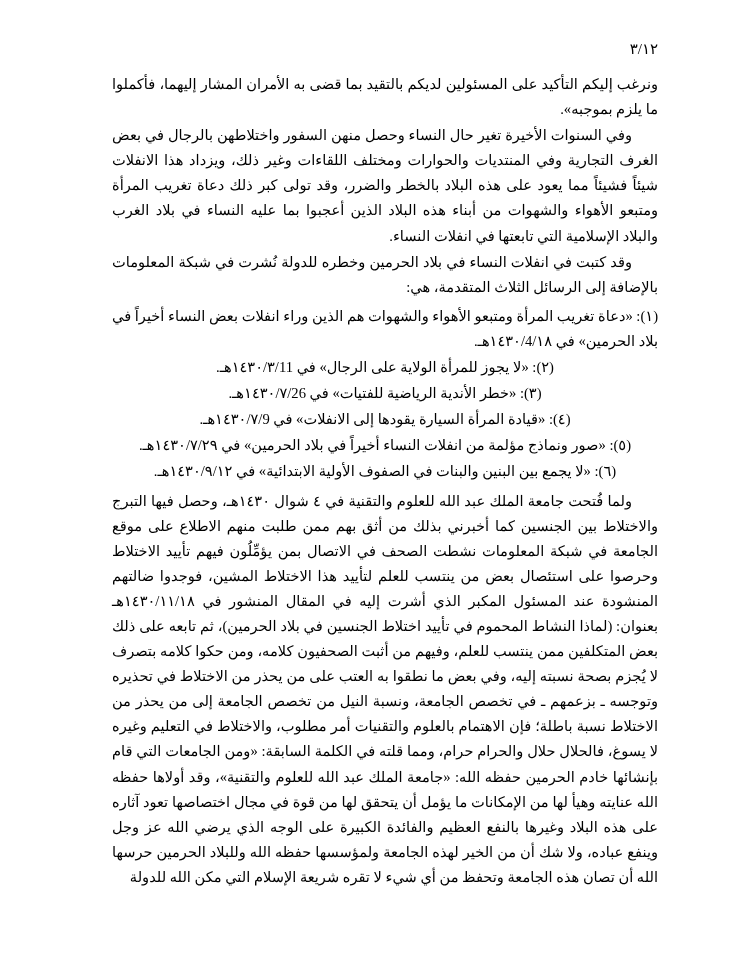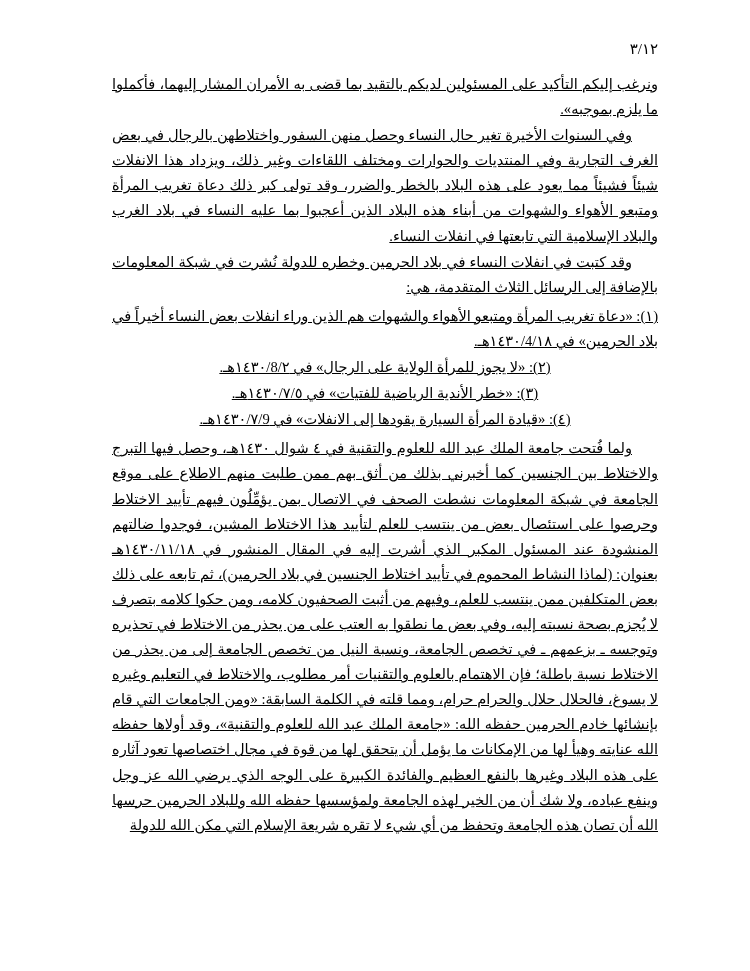--- a/index.html
+++ b/index.html
@@ -29,21 +29,20 @@
     margin: 0 0 14px 0;
     letter-spacing: 0.5px;
   }
   .body-text p {
     margin: 0 0 1px 0;
     font-size: 14.6px;
     line-height: 1.72;
     text-align: justify;
     text-align-last: right;
     text-justify: inter-word;
-    text-decoration: underline;
   }
   .body-text p.indent {
     text-indent: 26px;
   }
   .list-item {
     text-align: center !important;
     text-align-last: center !important;
     margin: 0 0 1px 0;
   }
   .list-first {
@@ -61,22 +60,24 @@
 
   <div class="body-text">
 
     <p>ونرغب إليكم التأكيد على المسئولين لديكم بالتقيد بما قضى به الأمران المشار إليهما، فأكملوا ما يلزم بموجبه».</p>
     <p class="indent">وفي السنوات الأخيرة تغير حال النساء وحصل منهن السفور واختلاطهن بالرجال في بعض الغرف التجارية وفي المنتديات والحوارات ومختلف اللقاءات وغير ذلك، ويزداد هذا الانفلات شيئاً فشيئاً مما يعود على هذه البلاد بالخطر والضرر، وقد تولى كبر ذلك دعاة تغريب المرأة ومتبعو الأهواء والشهوات من أبناء هذه البلاد الذين أعجبوا بما عليه النساء في بلاد الغرب والبلاد الإسلامية التي تابعتها في انفلات النساء.</p>
     <p class="indent">وقد كتبت في انفلات النساء في بلاد الحرمين وخطره للدولة نُشرت في شبكة المعلومات بالإضافة إلى الرسائل الثلاث المتقدمة، هي:</p>
 
     <div class="gap"></div>
 
     <p class="list-first">(١): «دعاة تغريب المرأة ومتبعو الأهواء والشهوات هم الذين وراء انفلات بعض النساء أخيراً في بلاد الحرمين» في ١٤٣٠/4/١٨هـ.</p>
-    <p class="list-item">(٢): «لا يجوز للمرأة الولاية على الرجال» في ١٤٣٠/8/٢هـ.</p>
-    <p class="list-item">(٣): «خطر الأندية الرياضية للفتيات» في ١٤٣٠/٧/٥هـ.</p>
+    <p class="list-item">(٢): «لا يجوز للمرأة الولاية على الرجال» في ١٤٣٠/٣/11هـ.</p>
+    <p class="list-item">(٣): «خطر الأندية الرياضية للفتيات» في ١٤٣٠/٧/26هـ.</p>
     <p class="list-item">(٤): «قيادة المرأة السيارة يقودها إلى الانفلات» في ١٤٣٠/٧/9هـ.</p>
+    <p class="list-item">(٥): «صور ونماذج مؤلمة من انفلات النساء أخيراً في بلاد الحرمين» في ١٤٣٠/٧/٢٩هـ.</p>
+    <p class="list-item">(٦): «لا يجمع بين البنين والبنات في الصفوف الأولية الابتدائية» في ١٤٣٠/٩/١٢هـ.</p>
 
     <div class="gap"></div>
 
     <p class="indent">ولما فُتحت جامعة الملك عبد الله للعلوم والتقنية في ٤ شوال ١٤٣٠هـ، وحصل فيها التبرج والاختلاط بين الجنسين كما أخبرني بذلك من أثق بهم ممن طلبت منهم الاطلاع على موقع الجامعة في شبكة المعلومات نشطت الصحف في الاتصال بمن يؤمِّلُون فيهم تأييد الاختلاط وحرصوا على استئصال بعض من ينتسب للعلم لتأييد هذا الاختلاط المشين، فوجدوا ضالتهم المنشودة عند المسئول المكبر الذي أشرت إليه في المقال المنشور في ١٤٣٠/١١/١٨هـ بعنوان: (لماذا النشاط المحموم في تأييد اختلاط الجنسين في بلاد الحرمين)، ثم تابعه على ذلك بعض المتكلفين ممن ينتسب للعلم، وفيهم من أثبت الصحفيون كلامه، ومن حكوا كلامه بتصرف لا يُجزم بصحة نسبته إليه، وفي بعض ما نطقوا به العتب على من يحذر من الاختلاط في تحذيره وتوجسه ـ بزعمهم ـ في تخصص الجامعة، ونسبة النيل من تخصص الجامعة إلى من يحذر من الاختلاط نسبة باطلة؛ فإن الاهتمام بالعلوم والتقنيات أمر مطلوب، والاختلاط في التعليم وغيره لا يسوغ، فالحلال حلال والحرام حرام، ومما قلته في الكلمة السابقة: «ومن الجامعات التي قام بإنشائها خادم الحرمين حفظه الله: «جامعة الملك عبد الله للعلوم والتقنية»، وقد أولاها حفظه الله عنايته وهيأ لها من الإمكانات ما يؤمل أن يتحقق لها من قوة في مجال اختصاصها تعود آثاره على هذه البلاد وغيرها بالنفع العظيم والفائدة الكبيرة على الوجه الذي يرضي الله عز وجل وينفع عباده، ولا شك أن من الخير لهذه الجامعة ولمؤسسها حفظه الله وللبلاد الحرمين حرسها الله أن تصان هذه الجامعة وتحفظ من أي شيء لا تقره شريعة الإسلام التي مكن الله للدولة</p>
 
   </div>
 </div>
 
 </body></html>

